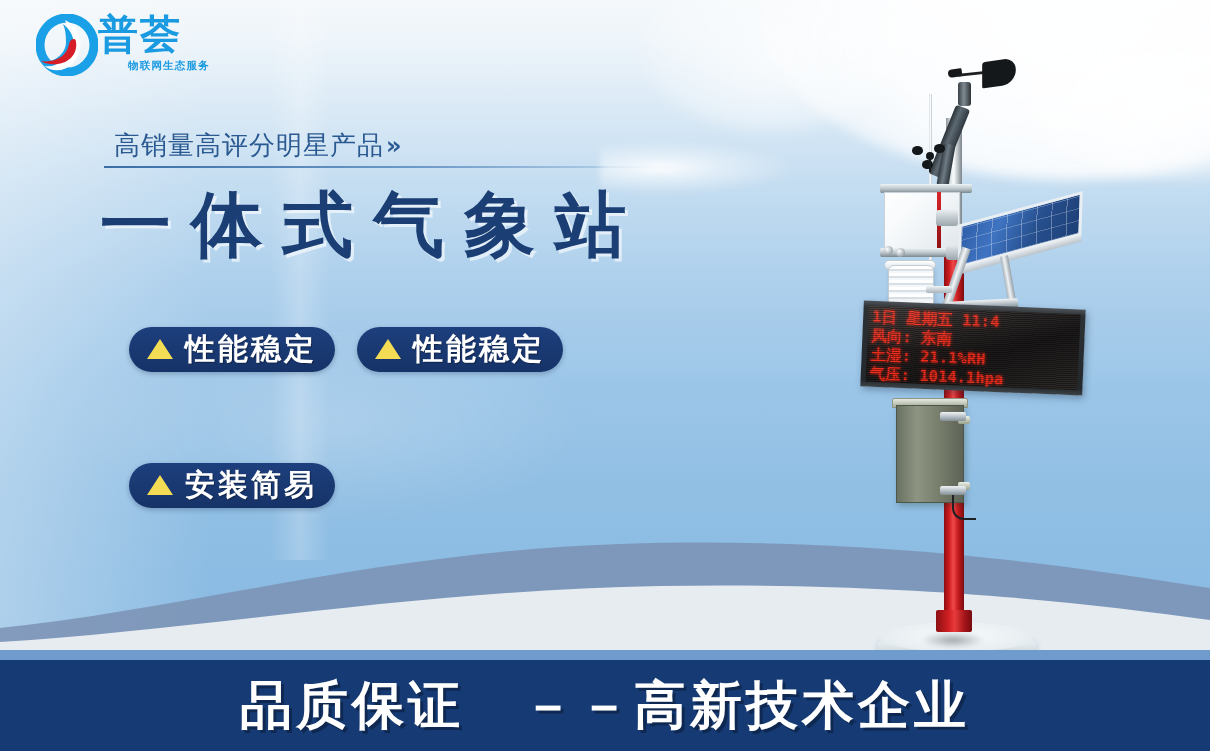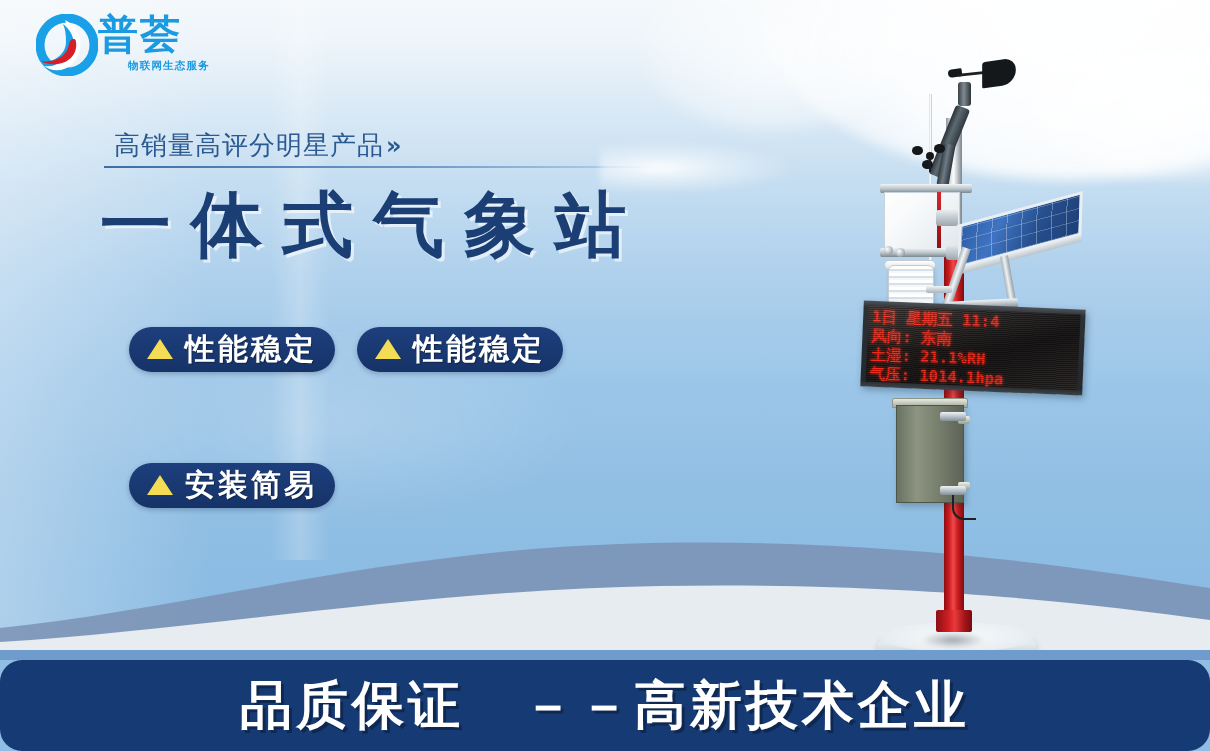--- a/index.html
+++ b/index.html
@@ -134,21 +134,21 @@
   #pill-3{left:357px;top:433px;}
 
   
   .banner-rule{
     position:absolute;left:0;bottom:91px;width:1210px;height:10px;
     background:#6f9ccc;
   }
   .banner{
     position:absolute;left:0;bottom:0;width:1210px;height:91px;
     background:#153a74;
-    display:flex;align-items:center;justify-content:center;border-radius:22px;
+    display:flex;align-items:center;justify-content:center;
   }
   .banner-txt{
     color:#ffffff;font-size:52px;font-weight:bold;letter-spacing:4px;
     font-family:"DejaVu Sans",sans-serif;white-space:nowrap;
     text-shadow:3px 3px 0 rgba(0,0,0,.30);
   }
   .banner-gap{display:inline-block;width:58px;}
 
   
   .station{position:absolute;left:840px;top:60px;width:260px;height:600px;}

